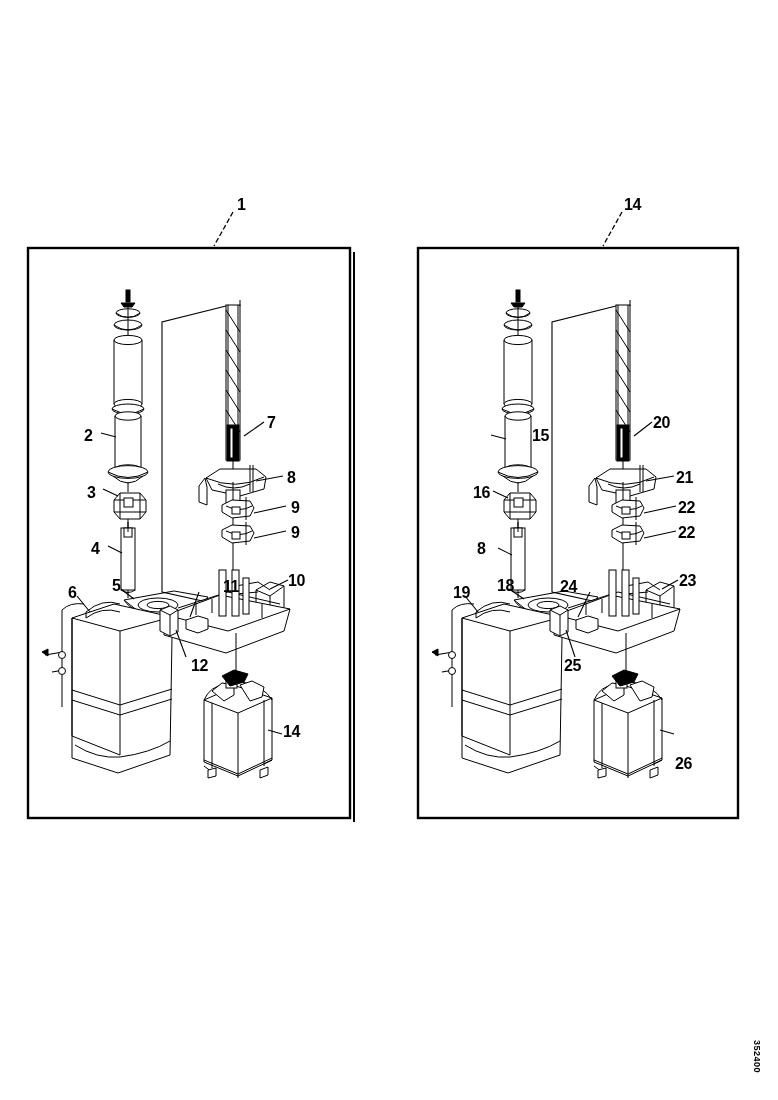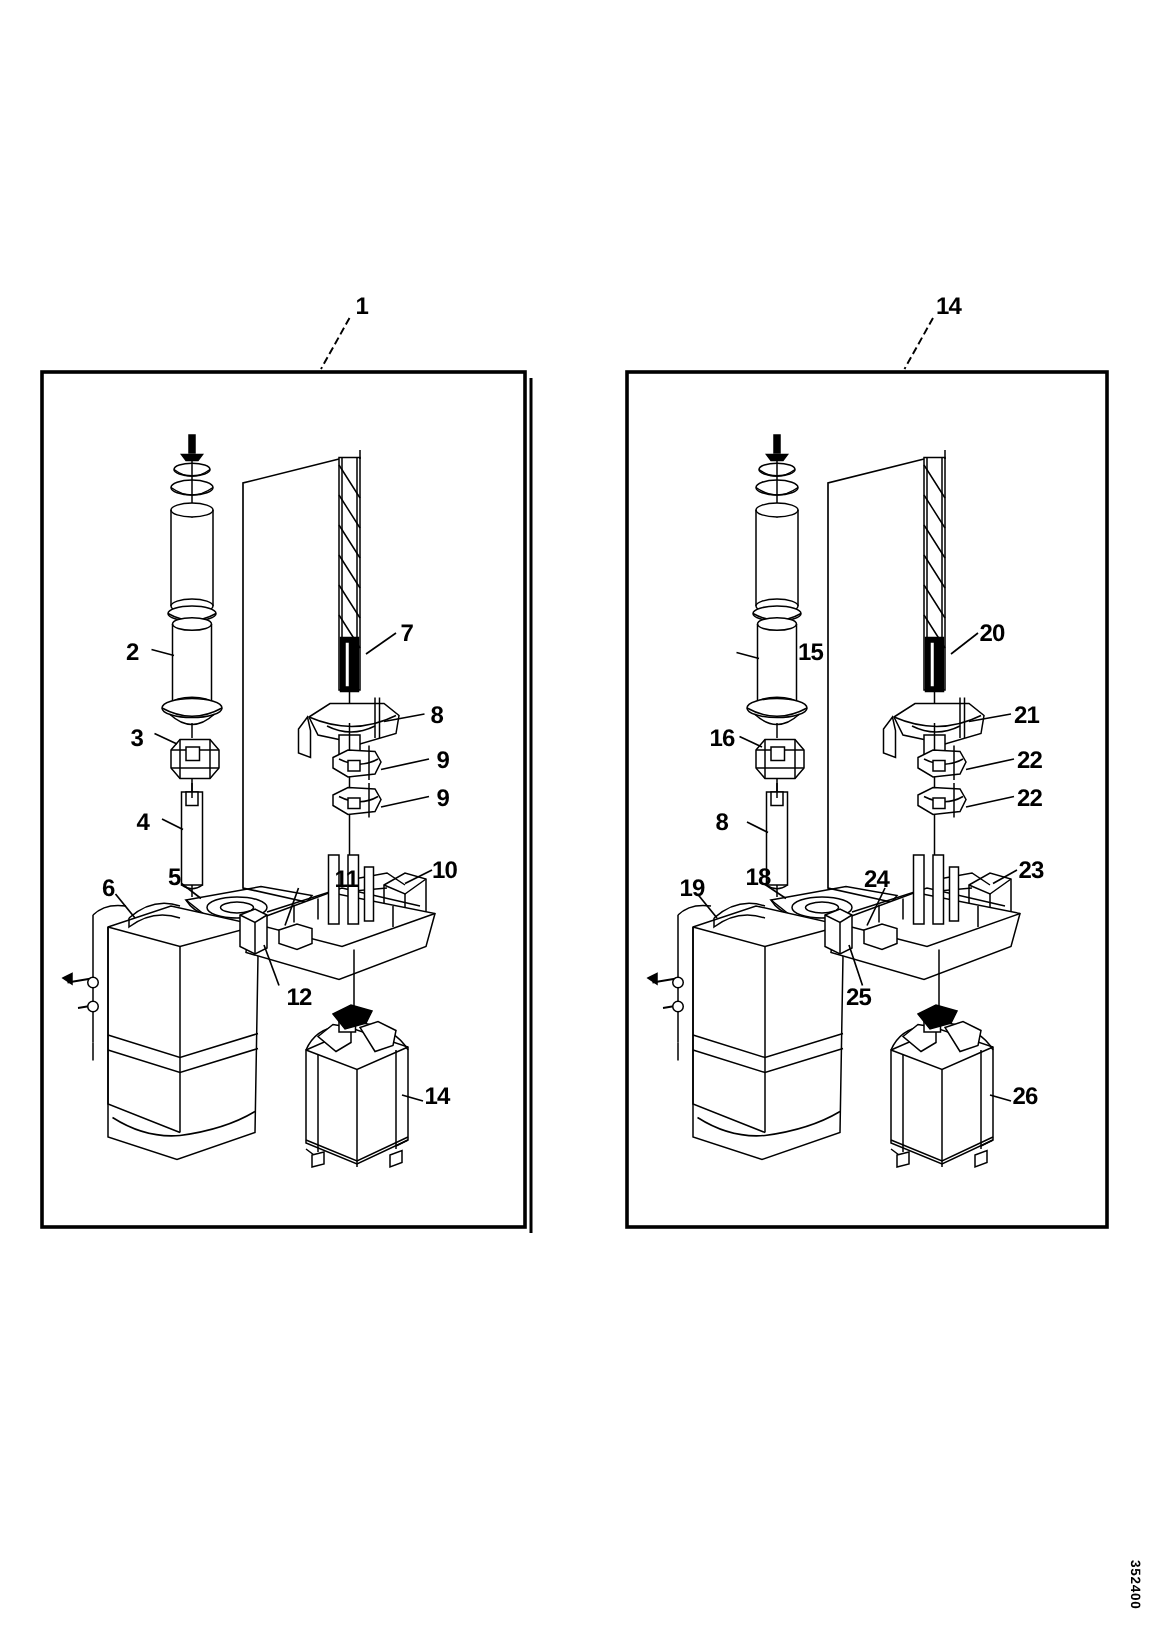--- a/index.html
+++ b/index.html
@@ -435,19 +435,19 @@
   <div class="callout" style="left:496px; top:428px;margin-left:36px;">15</div>
   <div class="callout" style="left:473px; top:485px;">16</div>
   <div class="callout" style="left:477px; top:541px;">8</div>
   <div class="callout" style="left:497px; top:578px;">18</div>
   <div class="callout" style="left:453px; top:585px;">19</div>
   <div class="callout" style="left:653px; top:415px;">20</div>
   <div class="callout" style="left:676px; top:470px;">21</div>
   <div class="callout" style="left:678px; top:500px;">22</div>
   <div class="callout" style="left:678px; top:525px;">22</div>
   <div class="callout" style="left:679px; top:573px;">23</div>
-  <div class="callout" style="left:576px; top:579px;">24</div>
+  <div class="callout" style="left:560px; top:579px;">24</div>
   <div class="callout" style="left:564px; top:658px;">25</div>
-  <div class="callout" style="left:675px; top:724px;text-align:right;">26</div>
+  <div class="callout" style="left:675px; top:756px;text-align:right;">26</div>
 
   <div class="figcode" style="left:762px; top:1040px;">352400</div>
 
 </div>
 
 </body></html>

